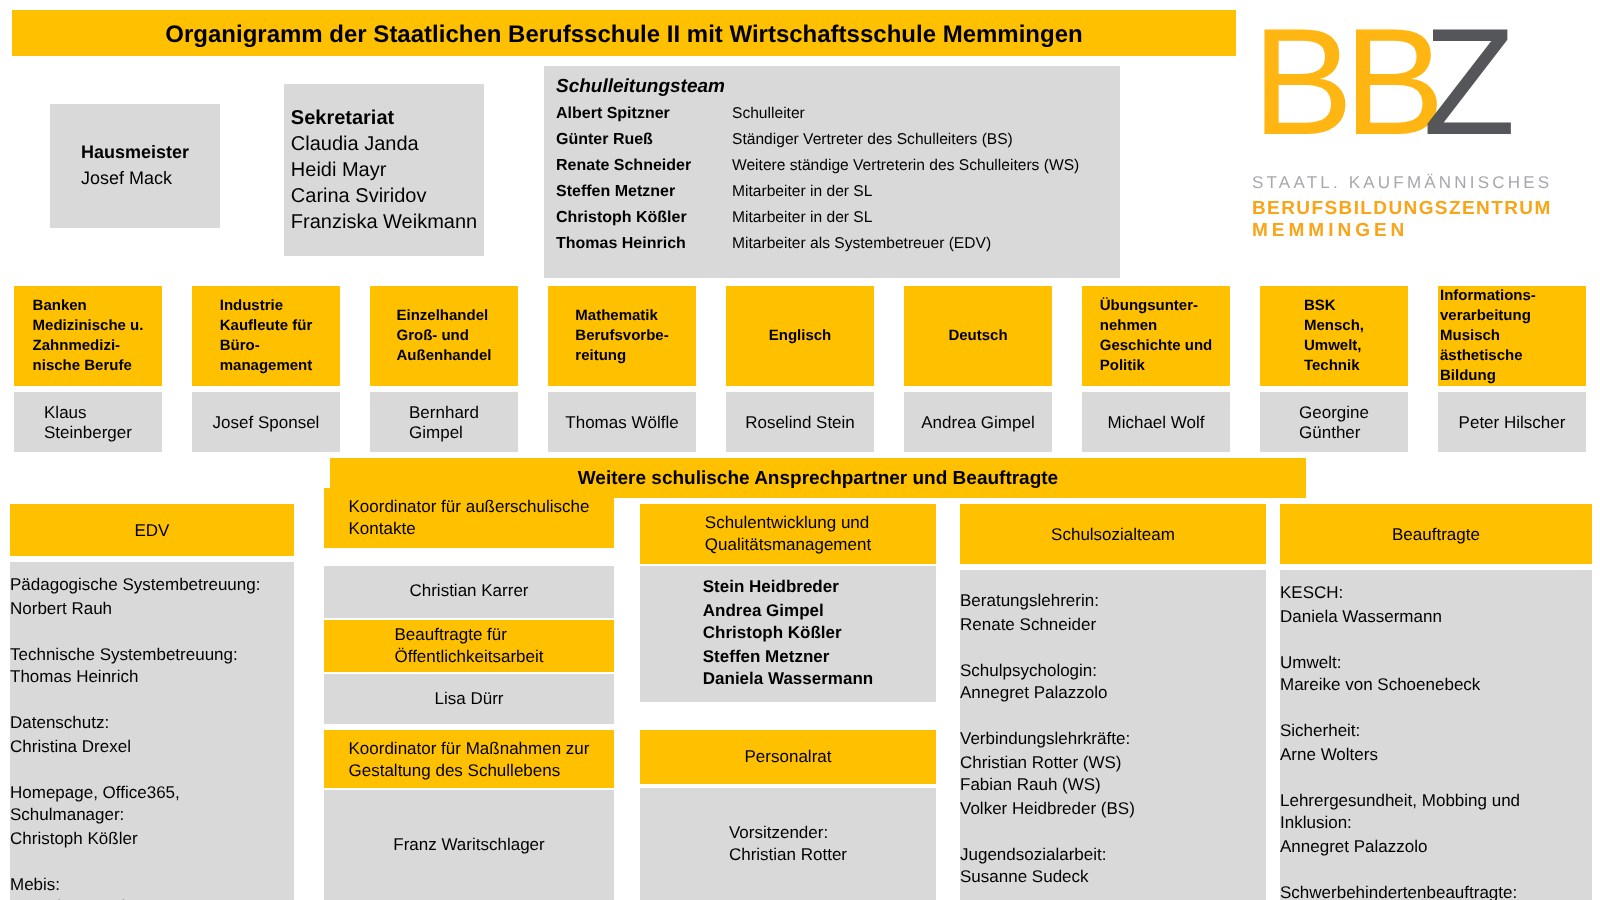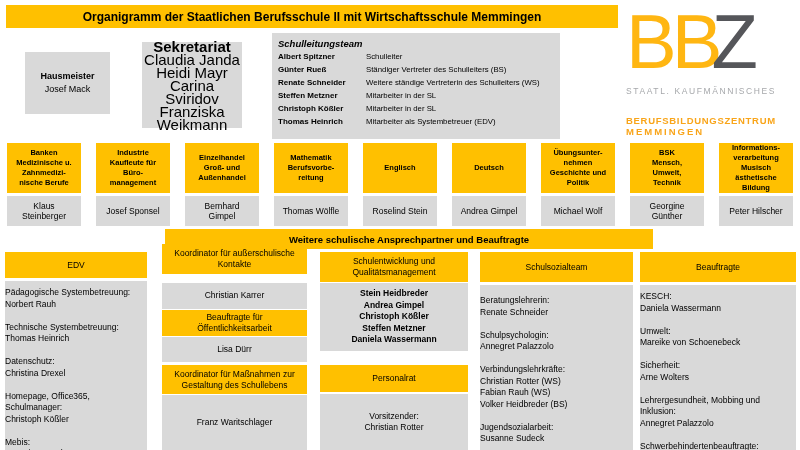--- a/index.html
+++ b/index.html
@@ -1,38 +1,38 @@
 <!DOCTYPE html>
 <html><head>
 <meta charset="utf-8">
 <style>
   html,body{margin:0;padding:0;background:#fff;}
   #stage{position:relative;width:800px;height:450px;background:#ffffff;overflow:hidden;
          font-family:"Liberation Sans",sans-serif;color:#000;}
   .abs{position:absolute;box-sizing:border-box;}
   .yellow{background:#FFC000;}
   .gray{background:#D9D9D9;}
-  .center{display:flex;align-items:center;justify-content:center;text-align:center;}
+  .center{display:flex;align-items:center;justify-content:center;text-align:left;}
   .pre{white-space:pre-line;}
 
   
   .titlebar{left:6px;top:5px;width:612px;height:23px;font-weight:bold;font-size:12px;}
 
   
   .logo{left:626px;top:0px;width:172px;height:132px;text-align:left;}
   .logo-letters{font-size:76px;line-height:84px;font-weight:normal;letter-spacing:-5px;}
   .logo-bb{color:#FFB612;}
   .logo-z{color:#55565A;margin-left:-6px;}
   .logo-l1{font-size:8.5px;letter-spacing:1.6px;color:#A6A8AB;margin-top:2px;}
-  .logo-l2{font-size:9.5px;letter-spacing:0.7px;color:#F9A51A;font-weight:bold;margin-top:19px;}
+  .logo-l2{font-size:9.5px;letter-spacing:0.7px;color:#F9A51A;font-weight:bold;margin-top:3px;}
   .logo-l3{font-size:9.5px;letter-spacing:2px;color:#F9A51A;font-weight:bold;}
 
   
   .hausmeister{left:25px;top:52px;width:85px;height:62px;font-size:9px;line-height:13px;}
-  .sekretariat{left:142px;top:42px;width:100px;height:86px;font-size:15px;line-height:13px;}
+  .sekretariat{left:142px;top:42px;width:100px;height:86px;font-size:10px;line-height:13px;}
   .boxtitle{font-weight:bold;}
   .leitung{left:272px;top:33px;width:288px;height:106px;padding:5px 2px 4px 6px;font-size:8px;}
   .leitung-title{font-weight:bold;font-size:9.5px;text-align:left;margin-bottom:3px;font-style:italic;}
   .leitung-grid{display:grid;grid-template-columns:84px 1fr;column-gap:4px;row-gap:2.6px;line-height:10.5px;}
   .leitung-grid .nm{font-weight:bold;white-space:nowrap;}
   .leitung-grid .rl{white-space:nowrap;font-size:7.8px;}
 
   
   .dept{width:74px;}
   .dept-h{top:143px;height:50px;font-weight:bold;font-size:7.5px;line-height:10px;padding:1px;}

